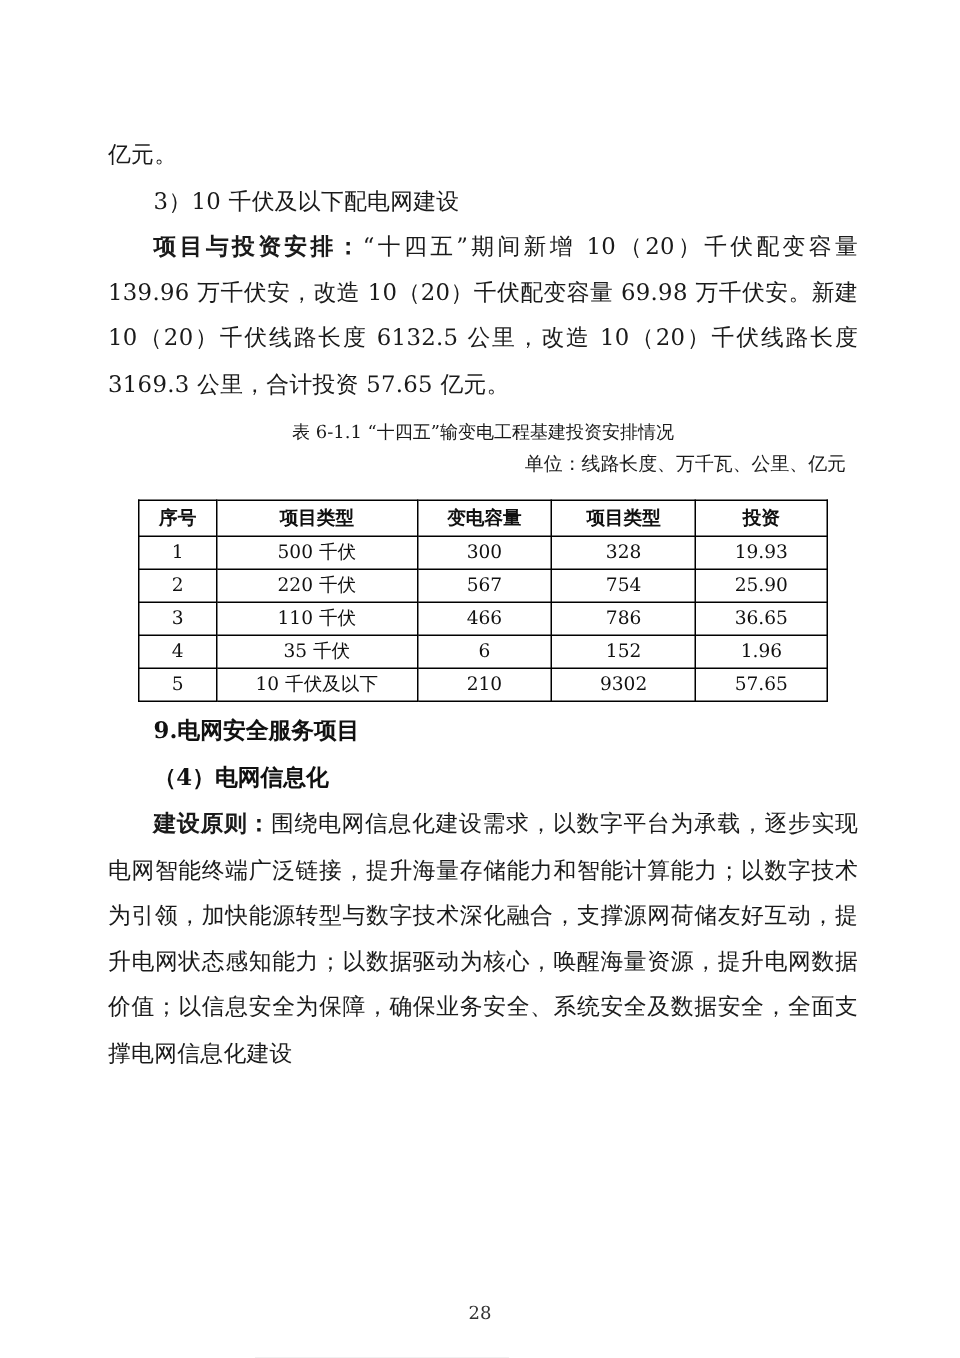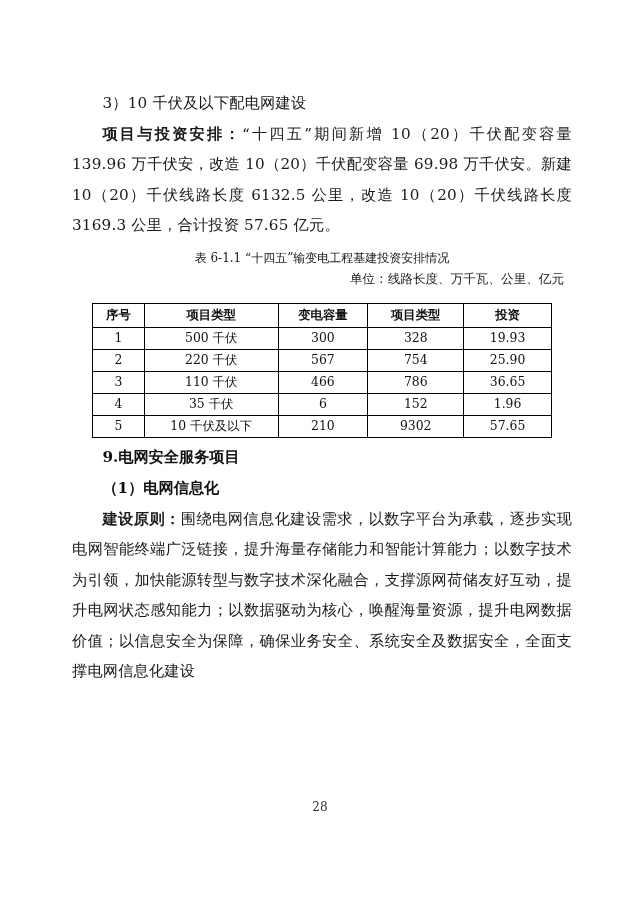--- a/index.html
+++ b/index.html
@@ -84,33 +84,34 @@
     font-weight: bold;
     color: #111;
     text-indent: 2em;
     margin: 0;
   }
   .gap-sm { height: 4px; }
   .page-number {
     position: absolute;
     left: 0;
     right: 0;
-    top: 800px;
+    top: 868px;
     text-align: center;
     font-size: 12px;
     color: #333;
     font-family: "DejaVu Serif", "Liberation Serif", serif;
   }
 </style>
 </head>
 <body>
 
 <div class="page">
   <div class="content">
 
+    <p class="para">亿元。</p>
 
     <p class="para indent2">3）10 千伏及以下配电网建设</p>
 
 
     <p class="para indent2"><span class="bold">项目与投资安排：</span><span>“十四五”期间新增 10（20）千伏配变容量 139.96 万千伏安，改造 10（20）千伏配变容量 69.98 万千伏安。新建 10（20）千伏线路长度 6132.5 公里，改造 10（20）千伏线路长度 3169.3 公里，合计投资 57.65 亿元。</span></p>
 
     <div class="tbl-caption">表 6-1.1  “十四五”输变电工程基建投资安排情况</div>
     <div class="tbl-unit">单位：线路长度、万千瓦、公里、亿元</div>
 
     <table class="data">
@@ -165,20 +166,20 @@
           <td>210</td>
           <td>9302</td>
           <td>57.65</td>
         </tr>
       </tbody>
     </table>
 
     <div class="gap-sm"></div>
 
     <p class="section-title">9.电网安全服务项目</p>
-    <p class="section-title">（1）电网信息化</p>
+    <p class="section-title">（4）电网信息化</p>
 
     <p class="para indent2"><span class="bold">建设原则：</span><span>围绕电网信息化建设需求，以数字平台为承载，逐步实现电网智能终端广泛链接，提升海量存储能力和智能计算能力；以数字技术为引领，加快能源转型与数字技术深化融合，支撑源网荷储友好互动，提升电网状态感知能力；以数据驱动为核心，唤醒海量资源，提升电网数据价值；以信息安全为保障，确保业务安全、系统安全及数据安全，全面支撑电网信息化建设</span></p>
 
   </div>
 
   <div class="page-number">28</div>
 </div>
 
 </body></html>

